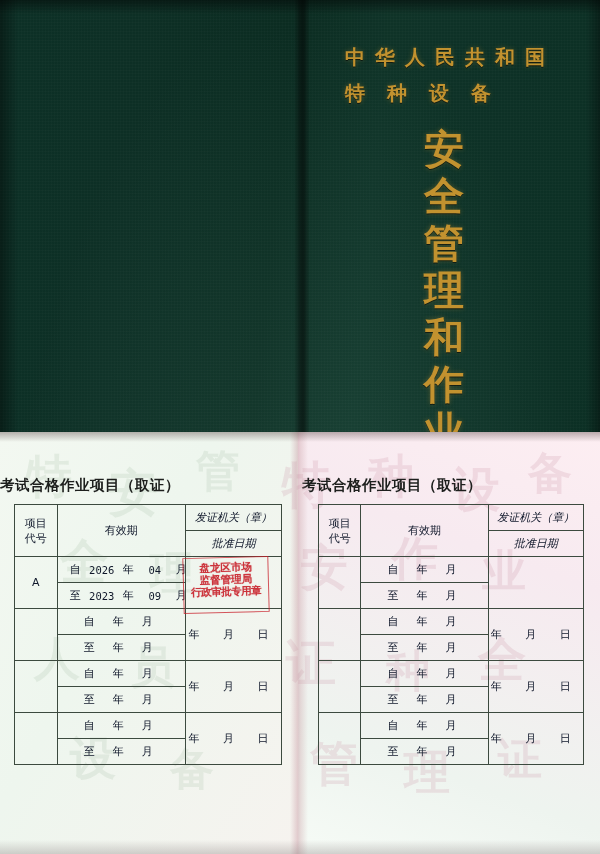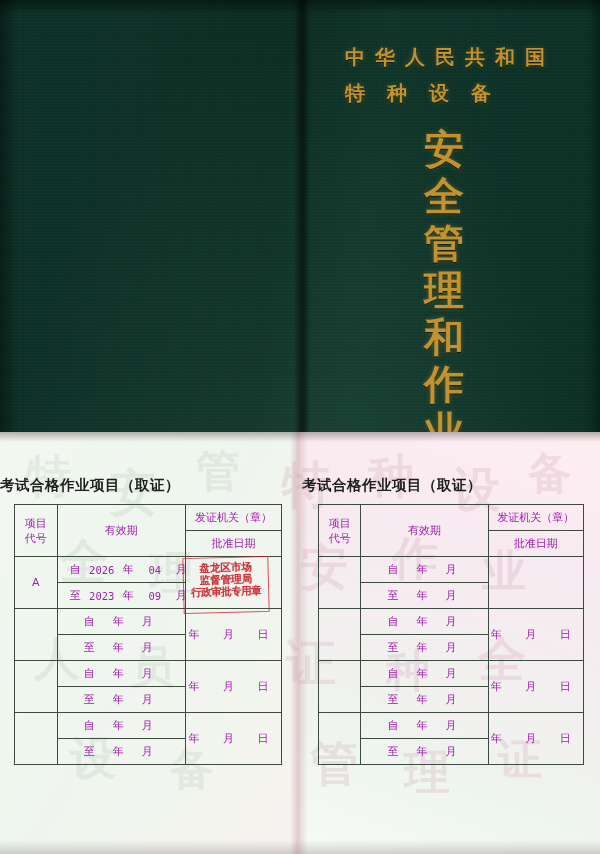--- a/index.html
+++ b/index.html
@@ -184,39 +184,39 @@
     letter-spacing: 0.5px;
     font-family: "DejaVu Sans", sans-serif;
   }
 
   table.cert {
     position: absolute;
     top: 72px;
     border-collapse: collapse;
     table-layout: fixed;
     font-family: "DejaVu Sans", sans-serif;
-    color: #a21caf;
+    color: #0f172a;
   }
   .leaf.left table.cert { left: 14px; width: 268px; }
   .leaf.right table.cert { left: 16px; width: 266px; }
 
   table.cert td {
     border: 1px solid #3c4a3f;
     font-size: 11px;
     padding: 0;
     text-align: center;
     vertical-align: middle;
     height: 25px;
   }
   .col-code { width: 16%; }
   .col-valid { width: 48%; }
   .col-issuer { width: 36%; }
 
   .hdr { font-size: 11.5px; line-height: 15px; height: 34px; font-weight: normal; }
-  .hdr-sub { height: 24px; font-size: 11.5px; }
+  .hdr-sub { height: 24px; font-size: 11.5px; font-style: italic; }
 
   .cell-row { height: 26px; }
   .cell-code { font-size: 12px; }
 
   .date-line {
     display: flex;
     align-items: center;
     justify-content: flex-start;
     height: 100%;
     padding-left: 12px;

